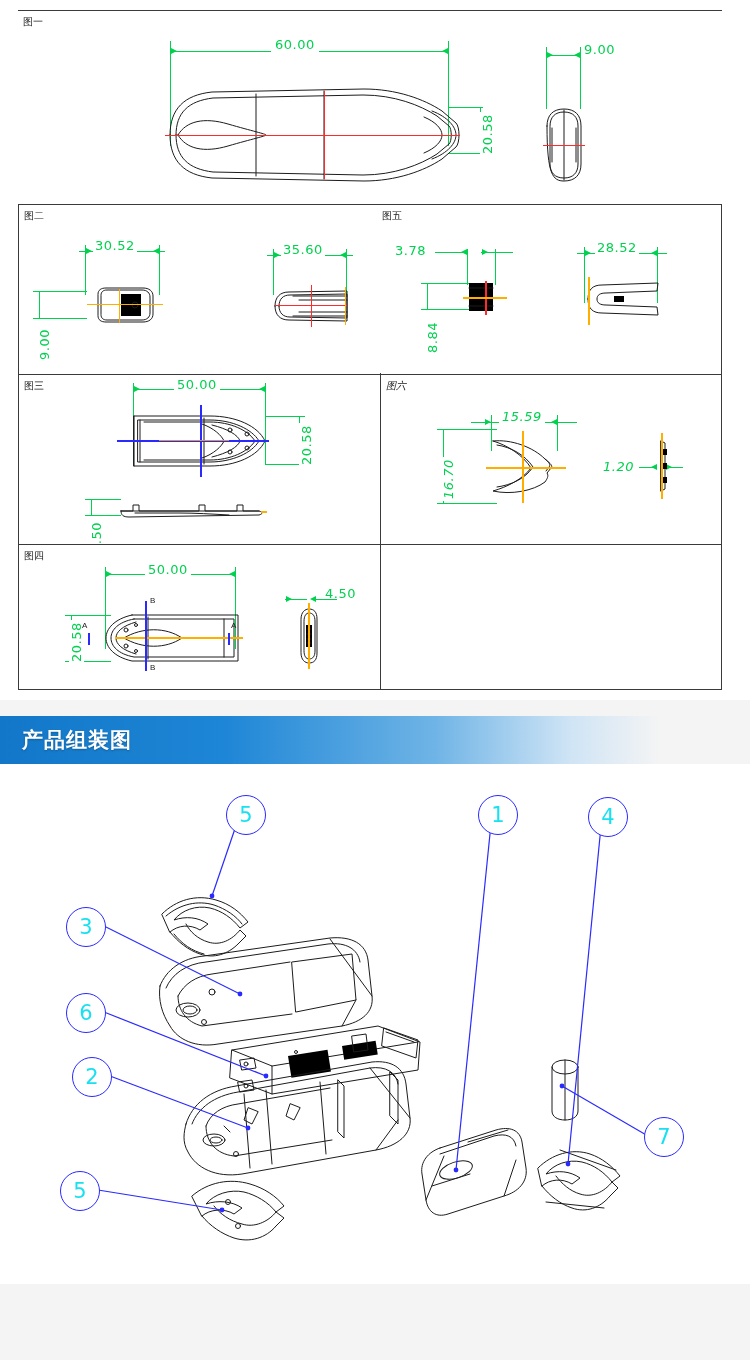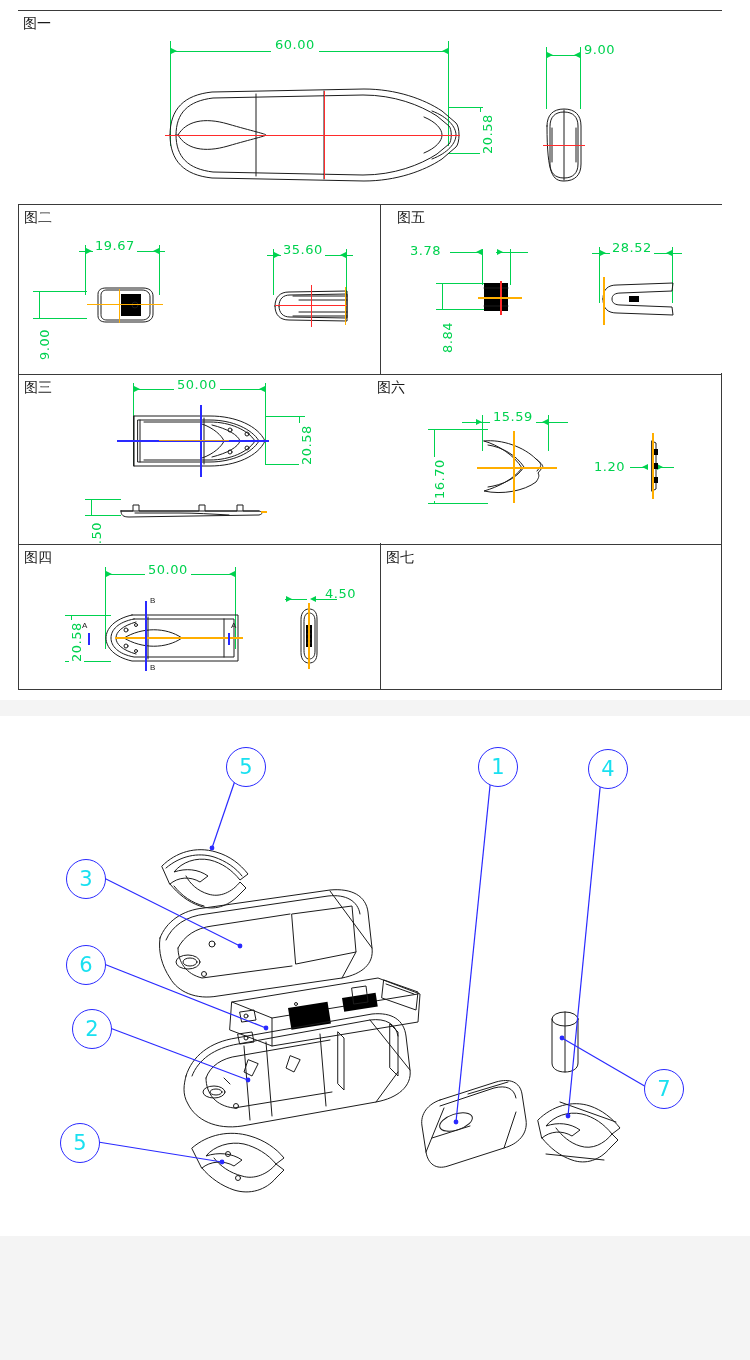--- a/index.html
+++ b/index.html
@@ -32,21 +32,21 @@
   
   .sheet{background:#ffffff;position:relative;}
   #sheet1{height:700px;}
   #sheet2{height:520px;}
 
   
   .grid{position:absolute;left:18px;top:10px;width:704px;height:680px;}
   .panel{position:absolute;background:#ffffff;overflow:hidden;}
   .panel .plabel{
     position:absolute;left:5px;top:4px;
-    font-size:14px;color:#1a1a1a;
+    font-size:10px;color:#1a1a1a;
     font-family:"DejaVu Sans","Liberation Sans",sans-serif;
     letter-spacing:0;
     white-space:nowrap;
   }
   .hline{position:absolute;background:#3a3a3a;height:1px;}
   .vline{position:absolute;background:#3a3a3a;width:1px;}
 
   
   .dim{position:absolute;color:#00d24f;font-size:13px;font-family:"DejaVu Sans",sans-serif;
        letter-spacing:.5px;white-space:nowrap;}
@@ -147,21 +147,21 @@
       </div>
 
       <div class="panel" style="left:1px;top:195px;width:361px;height:168px;">
         <div class="plabel">图二</div>
 
         <div class="gline gv" style="left:66px;top:40px;height:50px;"></div>
         <div class="gline gv" style="left:140px;top:40px;height:50px;"></div>
         <div class="gline gh" style="left:60px;top:46px;width:86px;"></div>
         <div class="arrowR" style="left:67px;top:43px;"></div>
         <div class="arrowL" style="left:134px;top:43px;"></div>
-        <div class="dim" style="left:74px;top:33px;background:#fff;padding:0 2px;">19.67</div>
+        <div class="dim" style="left:74px;top:33px;background:#fff;padding:0 2px;">30.52</div>
 
         <div class="gline gh" style="left:14px;top:86px;width:54px;"></div>
         <div class="gline gh" style="left:14px;top:113px;width:54px;"></div>
         <div class="gline gv" style="left:20px;top:86px;height:27px;"></div>
         <div class="dim vert" style="left:18px;top:155px;">9.00</div>
 
         <svg class="part" width="78" height="38" style="position:absolute;left:66px;top:81px;">
           <path d="M13,8 C13,4 16,2 21,2 L58,2 C64,2 68,5 68,10 L68,28 C68,33 64,36 58,36 L21,36 C16,36 13,34 13,30 Z"></path>
           <path d="M16,9 C16,6 18,4 22,4 L57,4 C62,4 65,7 65,11 L65,27 C65,31 62,34 57,34 L22,34 C18,34 16,32 16,29 Z"></path>
           <rect x="33" y="5" width="26" height="28" class="fillw"></rect>
@@ -185,21 +185,21 @@
           <line x1="20" y1="7" x2="74" y2="7"></line>
           <line x1="20" y1="27" x2="74" y2="27"></line>
           <line x1="26" y1="11" x2="74" y2="11"></line>
           <line x1="26" y1="23" x2="74" y2="23"></line>
         </svg>
         <div class="rline" style="left:256px;top:100px;width:72px;height:1.2px;"></div>
         <div class="rline" style="left:292px;top:80px;width:1.2px;height:42px;"></div>
         <div class="oline" style="left:326px;top:82px;width:1.4px;height:38px;"></div>
       </div>
 
-      <div class="panel" style="left:374px;top:195px;width:340px;height:168px;">
+      <div class="panel" style="left:359px;top:195px;width:340px;height:168px;">
         <div class="plabel">图五</div>
 
         <div class="dim" style="left:18px;top:38px;">3.78</div>
         <div class="gline gh" style="left:58px;top:47px;width:32px;"></div>
         <div class="arrowL" style="left:84px;top:44px;"></div>
         <div class="gline gh" style="left:104px;top:47px;width:32px;"></div>
         <div class="arrowR" style="left:105px;top:44px;"></div>
         <div class="gline gv" style="left:90px;top:44px;height:36px;"></div>
         <div class="gline gv" style="left:118px;top:44px;height:36px;"></div>
 
@@ -270,21 +270,21 @@
 
         <svg class="part" width="148" height="24" style="position:absolute;left:100px;top:122px;">
           <path d="M2,14 L14,14 L14,8 L20,8 L20,14 L80,14 L80,8 L86,8 L86,14 L118,14 L118,8 L124,8 L124,14
                    L140,14 C144,15 144,17 140,18 L10,20 C4,20 2,18 2,14 Z"></path>
           <path d="M16,16 L60,16 C76,16 92,17 110,18"></path>
           <line x1="2" y1="14" x2="140" y2="14"></line>
         </svg>
         <div class="oline" style="left:242px;top:136px;width:6px;height:2px;"></div>
       </div>
 
-      <div class="panel" style="left:354px;top:365px;width:340px;height:168px;">
+      <div class="panel" style="left:363px;top:365px;width:340px;height:168px;font-style:italic;">
         <div class="plabel">图六</div>
 
         <div class="gline gv" style="left:110px;top:40px;height:36px;"></div>
         <div class="gline gv" style="left:176px;top:40px;height:36px;"></div>
         <div class="gline gh" style="left:90px;top:47px;width:106px;"></div>
         <div class="arrowR" style="left:104px;top:44px;"></div>
         <div class="arrowL" style="left:170px;top:44px;"></div>
         <div class="dim" style="left:118px;top:34px;background:#fff;padding:0 3px;">15.59</div>
 
         <div class="gline gh" style="left:56px;top:54px;width:60px;"></div>
@@ -363,29 +363,29 @@
           <path d="M7,14 C7,9 9,6 12,6 C16,6 18,9 18,14 L18,44 C18,49 16,52 12,52 C9,52 7,49 7,44 Z"></path>
           <rect x="9" y="18" width="6" height="22"></rect>
           <line x1="10" y1="22" x2="14" y2="22"></line>
           <line x1="10" y1="27" x2="14" y2="27"></line>
           <line x1="10" y1="32" x2="14" y2="32"></line>
           <line x1="10" y1="36" x2="14" y2="36"></line>
         </svg>
         <div class="oline" style="left:289px;top:58px;width:1.6px;height:66px;"></div>
       </div>
 
-      <div class="panel" style="left:363px;top:535px;width:340px;height:143px;">
-        <div class="plabel">图七</div>
-      </div>
 
     </div>
   </div>
 
   <div style="height:16px;background:#f4f4f4;"></div>
 
+  <div class="section-header">
+    <span class="htitle">产品组装图</span>
+  </div>
 
   <div class="sheet" id="sheet2">
     <div class="assembly">
 
       <svg class="part" width="750" height="520" style="position:absolute;left:0;top:0;">
 
         <g>
           <path d="M162,150 C176,136 196,130 216,136 C230,140 240,148 248,158
                    L240,164 C232,154 222,147 210,144 C196,141 182,146 174,156
                    C186,152 198,153 208,160 L200,166 C190,160 178,161 170,168 Z"></path>

